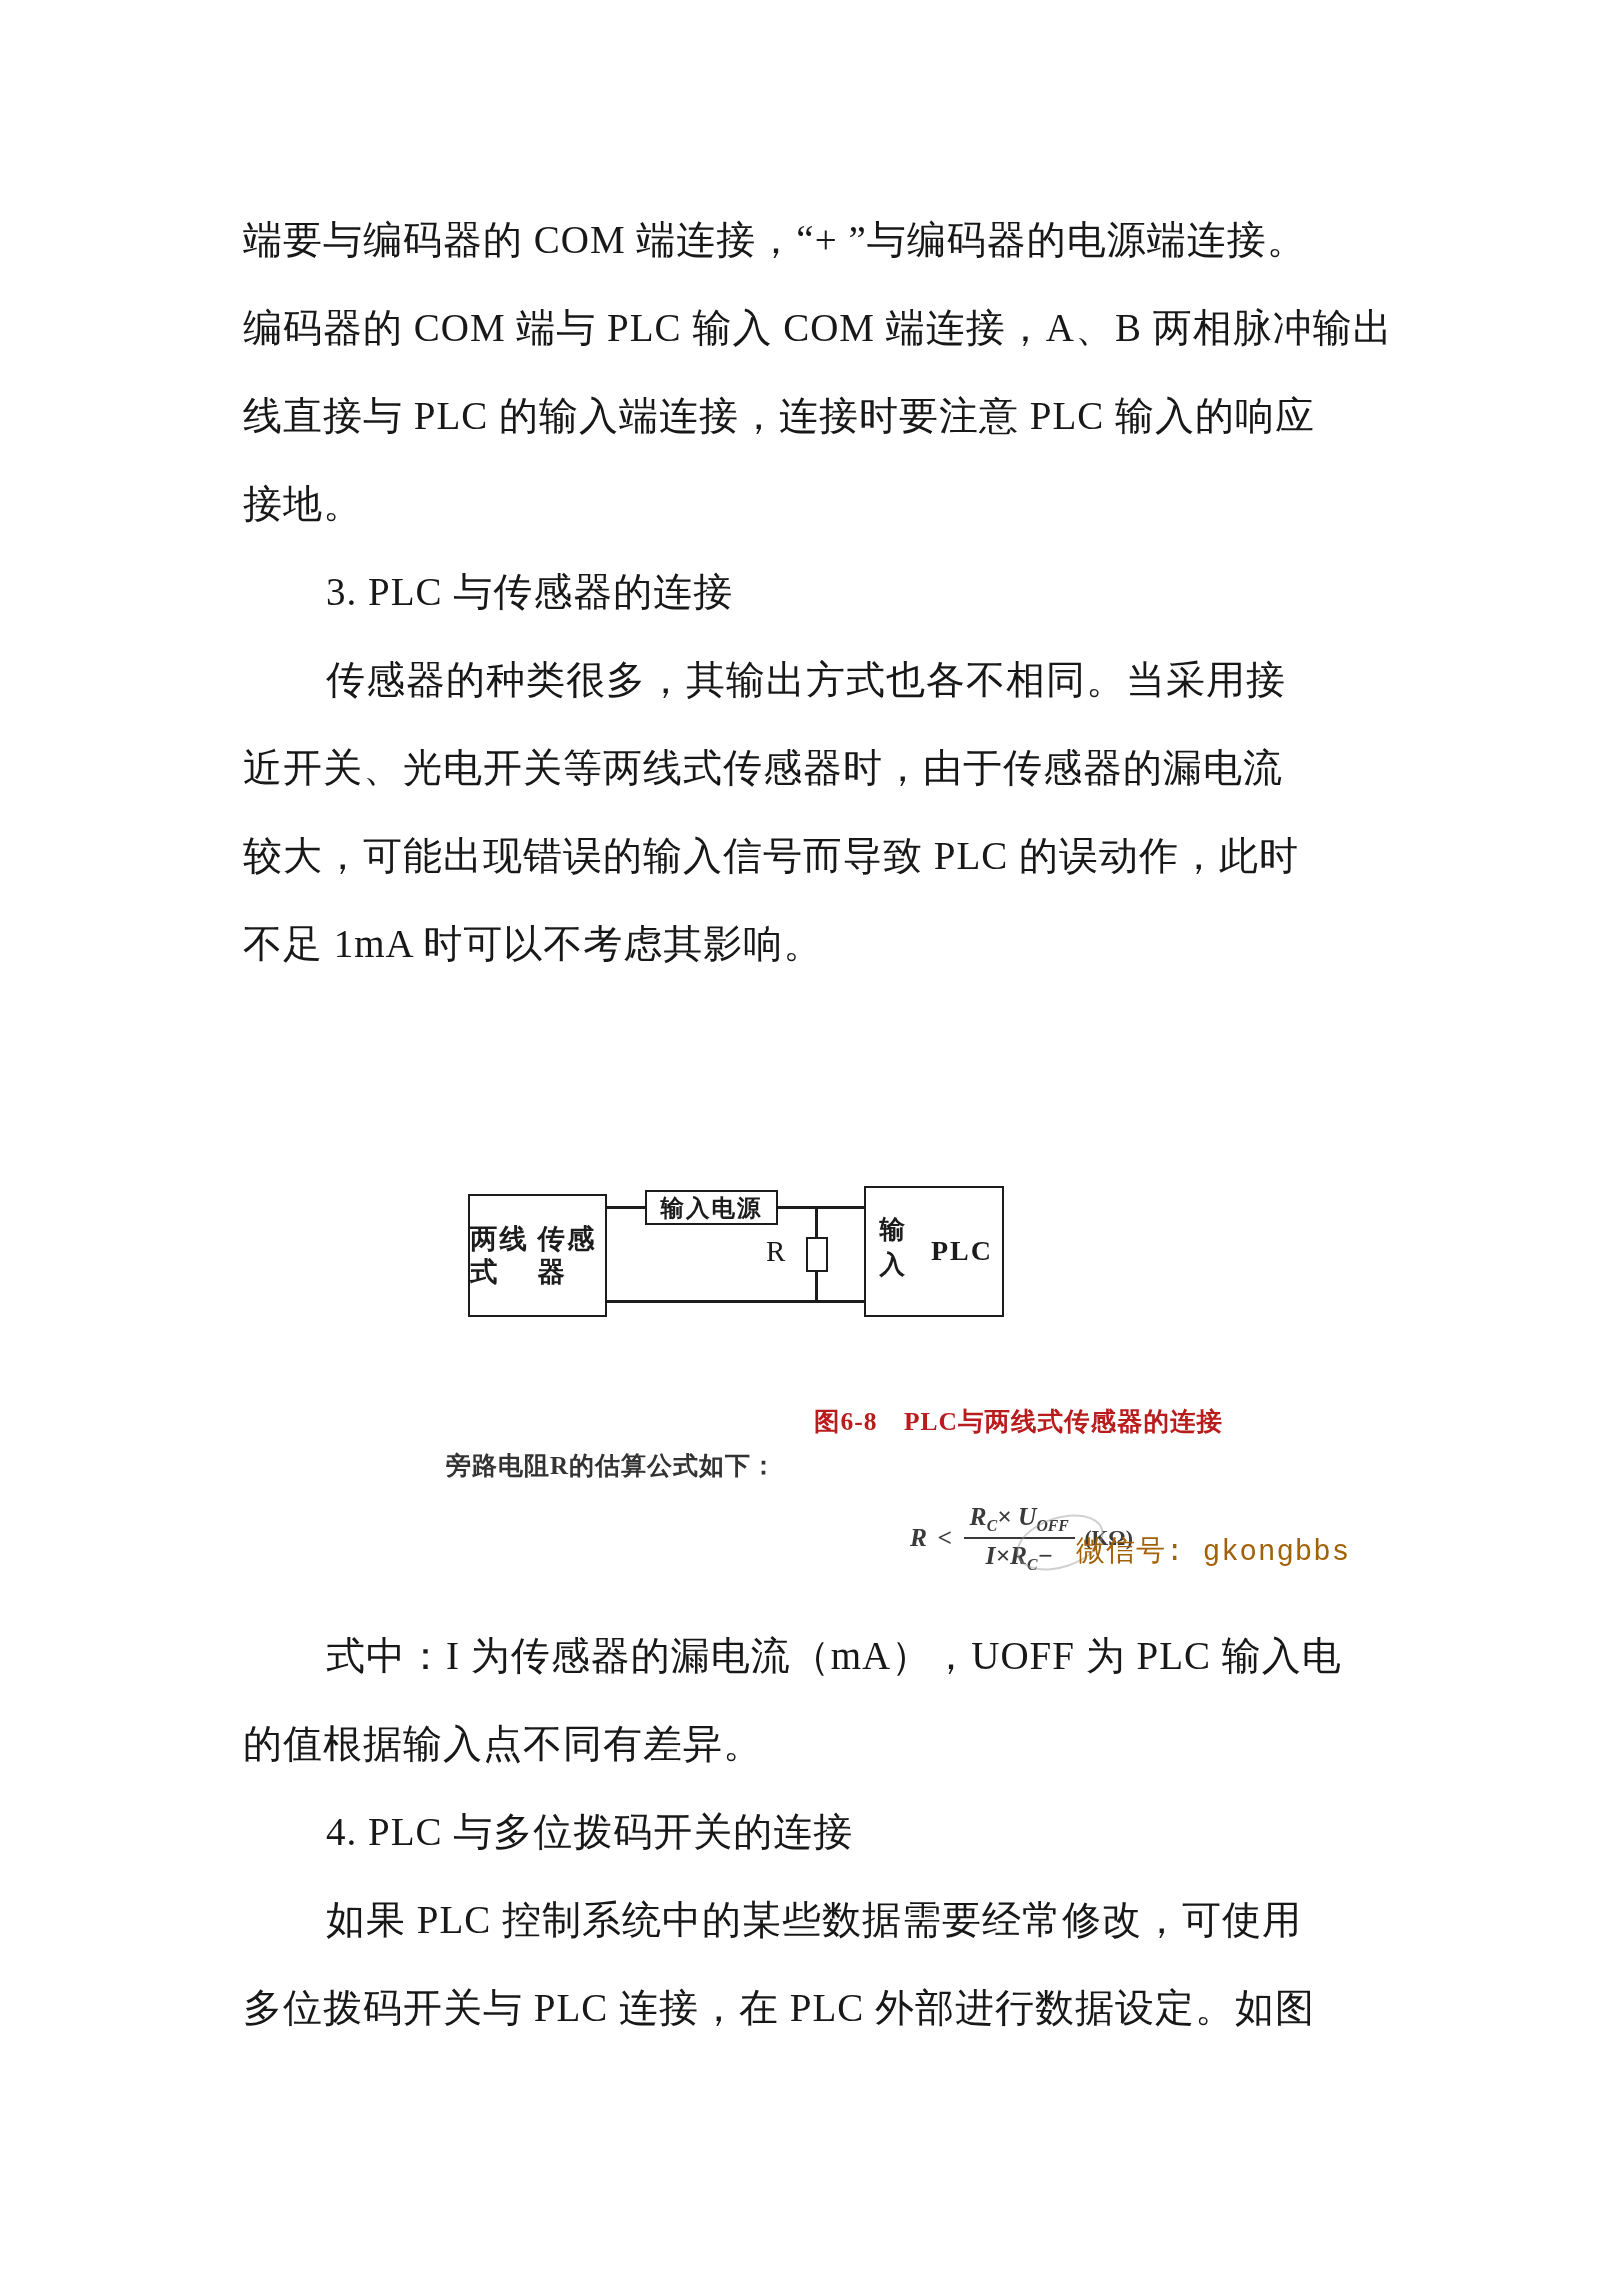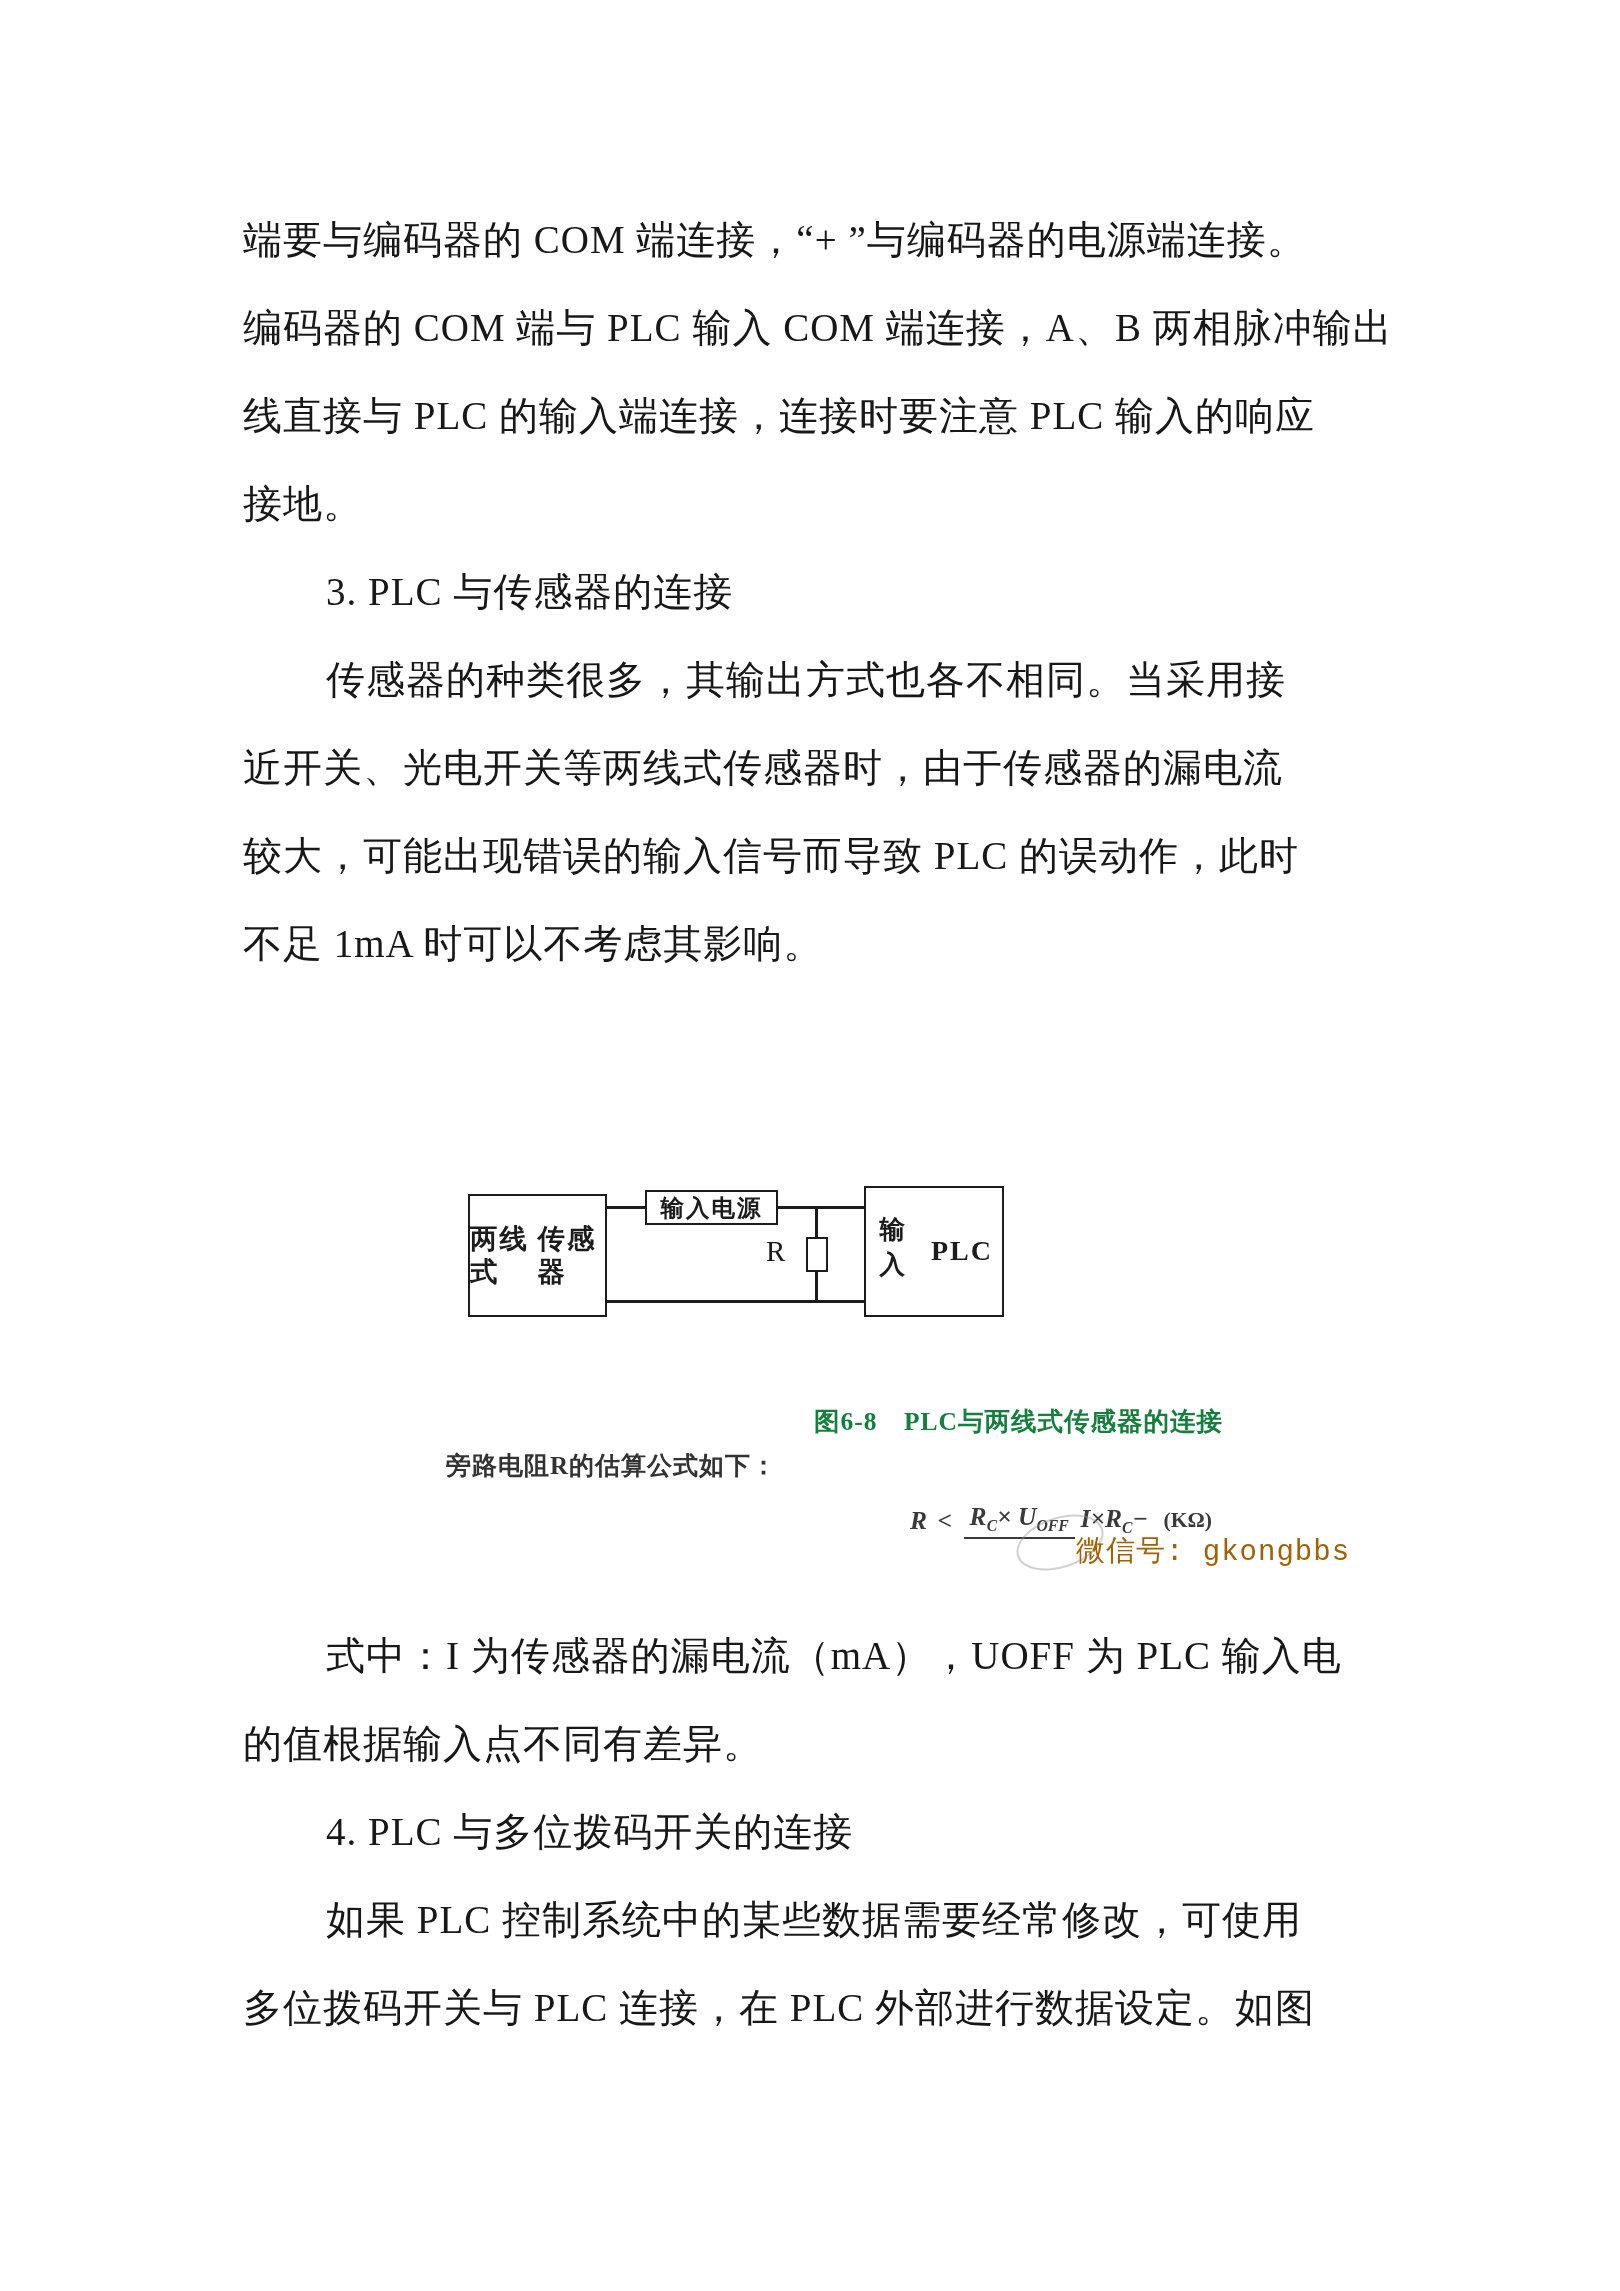--- a/index.html
+++ b/index.html
@@ -46,34 +46,34 @@
   .wire.v { width:2.9px; }
   .resistor {
     position:absolute; left:806px; top:1237px; width:21.6px; height:35px;
     border:2.9px solid #1c1c1c; background:#ffffff;
   }
   .r-label {
     position:absolute; left:766px; top:1235px; font-size:29px; color:#1c1c1c;
   }
   .caption {
     position:absolute; left:814px; top:1404px;
-    font-size:25.5px; font-weight:600; color:#15803d; letter-spacing:1px;
+    font-size:25.5px; font-weight:600; color:#b91c1c; letter-spacing:1px;
   }
   .formula-intro {
     position:absolute; left:446px; top:1449px;
     font-size:25px; font-weight:600; color:#333333; letter-spacing:1px;
   }
   
   .formula {
     position:absolute; left:910px; top:1502px;
     display:flex; align-items:center; color:#3a3a3a;
     font-size:25.5px; font-style:italic; font-weight:700;
   }
   .f-lhs { margin-right:9.8px; letter-spacing:2px; }
-  .frac { display:inline-flex; text-align:center; }
+  .frac { display:inline-flex; flex-direction:column; text-align:center; }
   .frac .num { padding:0 5.9px 2px 5.9px; border-bottom:2px solid #3a3a3a; }
   .frac .den { padding:2px 5.9px 0 5.9px; }
   .frac sub { font-size:15.7px; font-style:italic; }
   .f-unit { margin-left:9.8px; font-size:21.6px; font-style:normal; font-weight:700; }
   .watermark {
     position:absolute; left:1076px; top:1531px;
     font-size:29px; font-style:normal; font-weight:400;
     color:#a16207; letter-spacing:1px; font-family:Liberation Mono, monospace;
     white-space:nowrap;
   }

